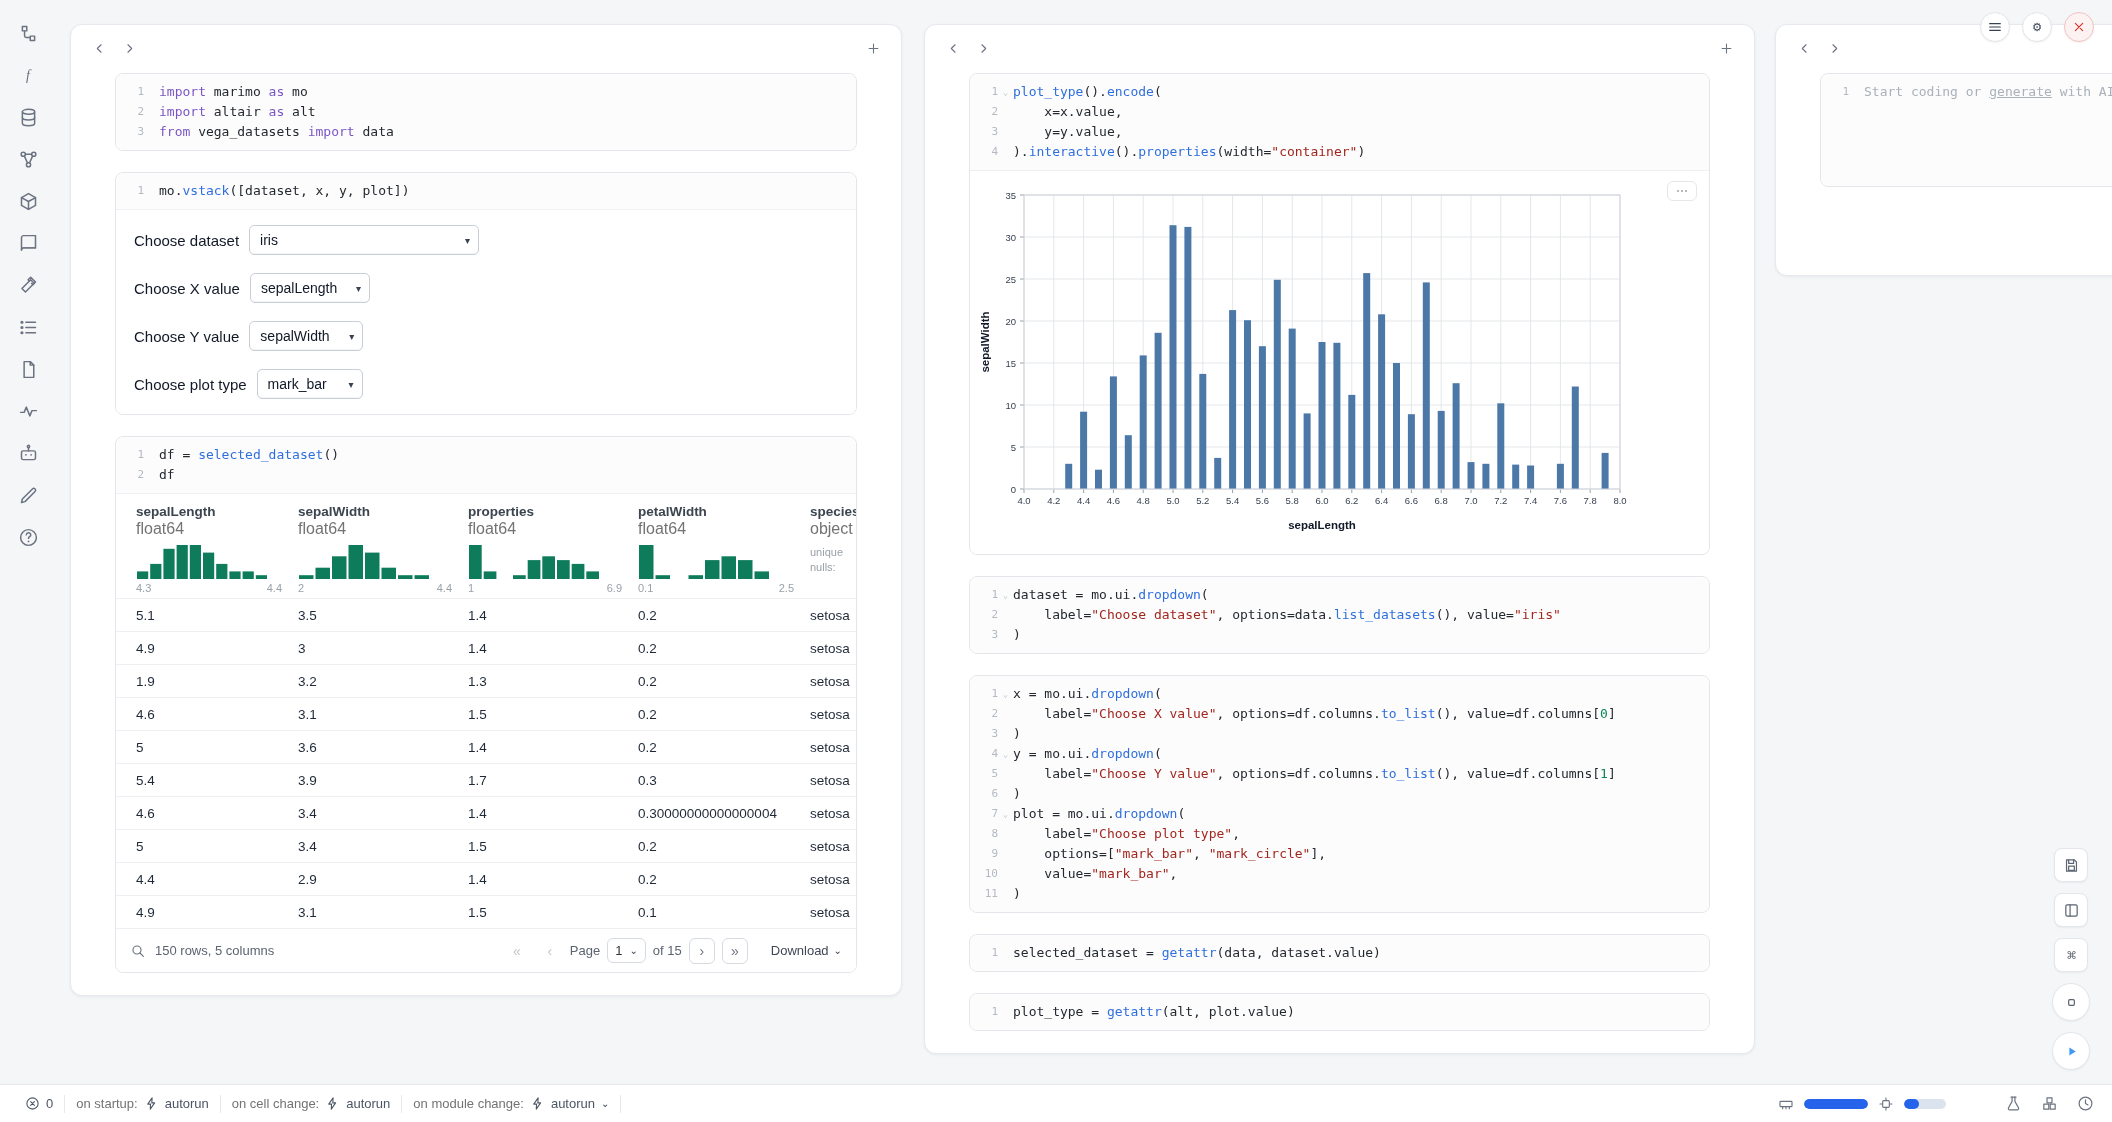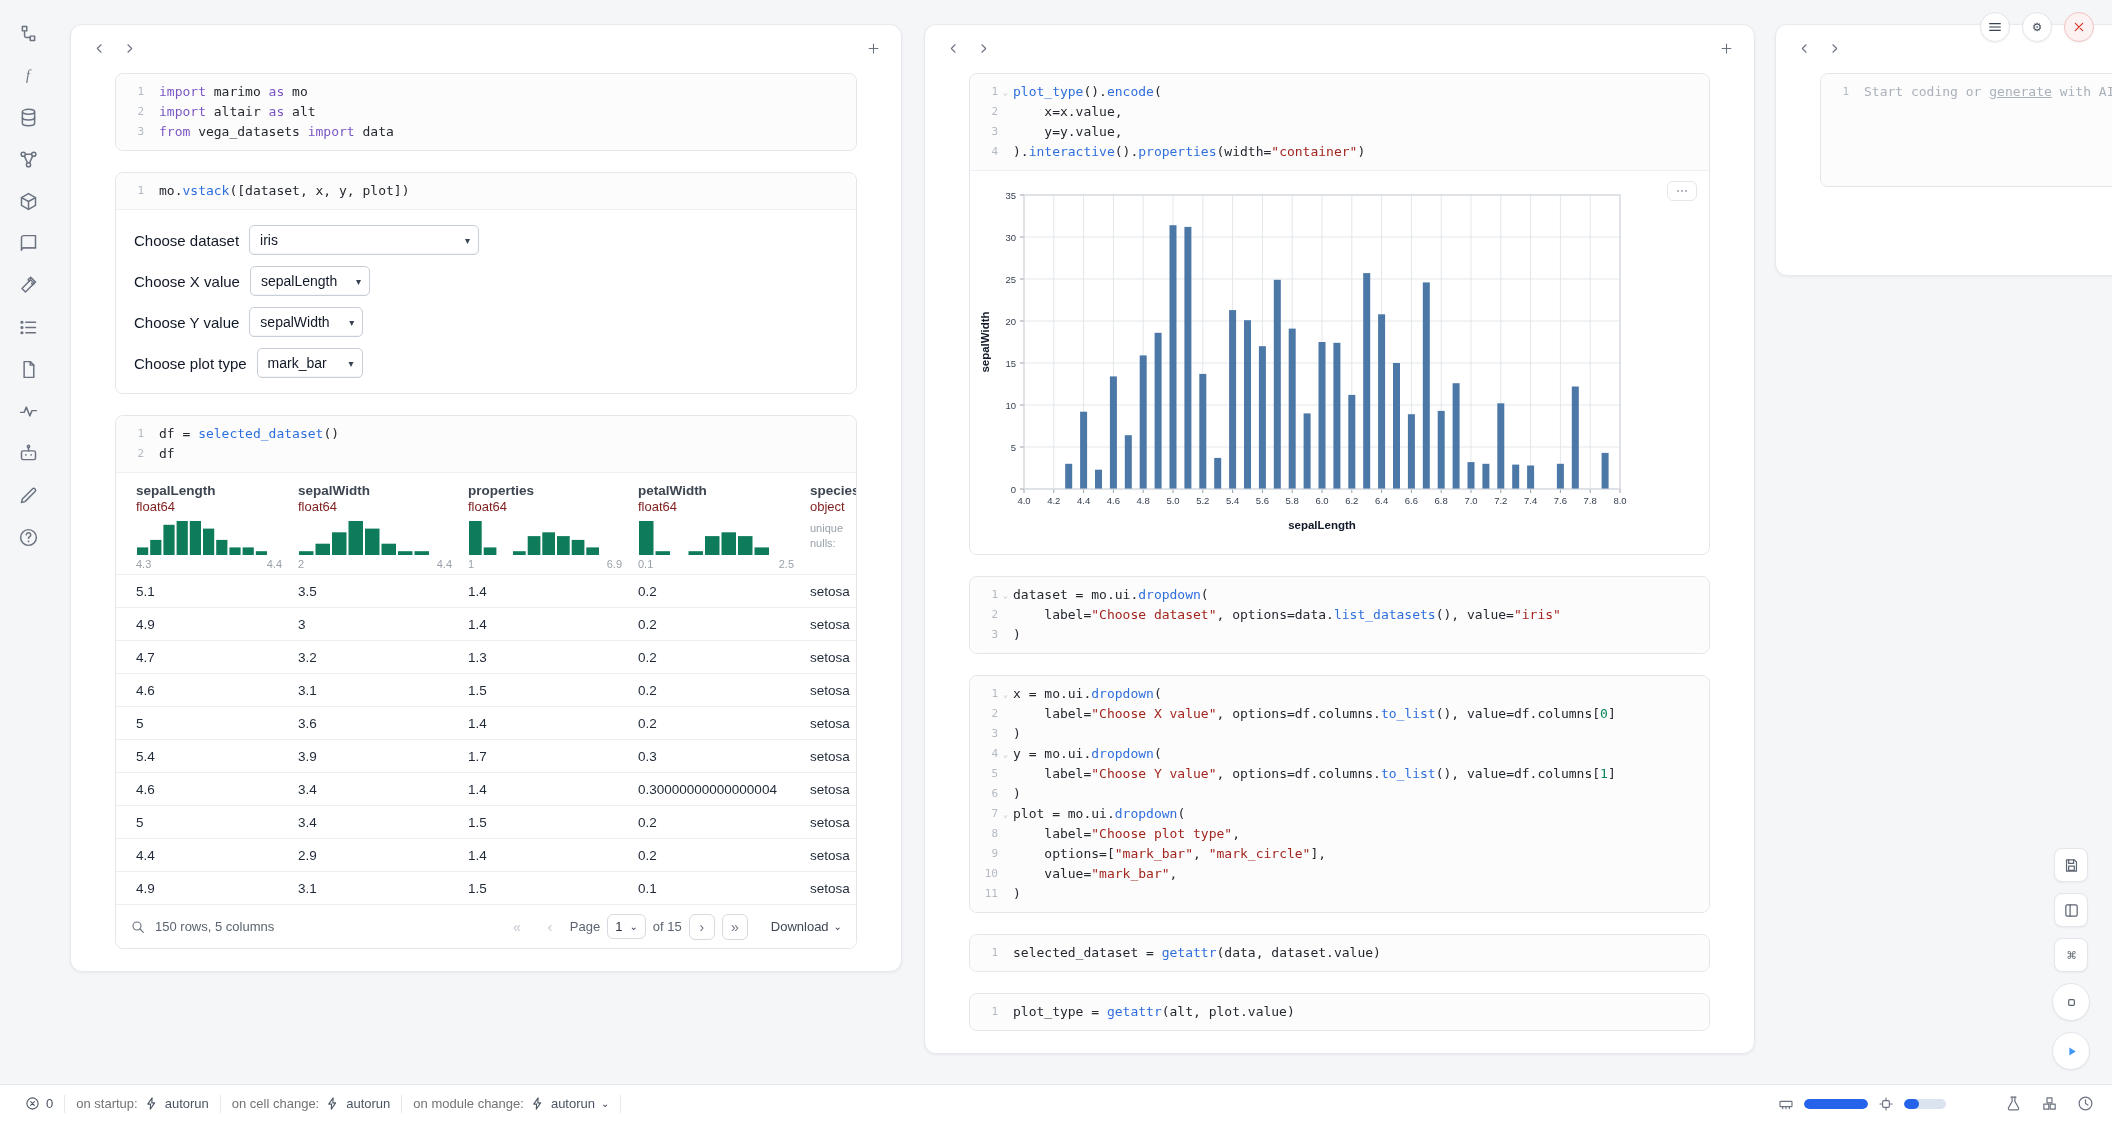--- a/index.html
+++ b/index.html
@@ -36,36 +36,36 @@
 .cl{display:flex}
 .ln{width:24px;text-align:right;color:#b3bac2;font-size:11px;line-height:20px;flex:none}
 .fold{width:15px;text-align:center;color:#c3c9cf;font-size:9px;line-height:20px;flex:none}
 .cd{white-space:pre;color:#24292f}
 .cd .k{color:var(--kw)} .cd .s{color:var(--str)} .cd .f{color:var(--fn)} .cd .n{color:var(--num)}
 .cd.ph{color:#a9b1ba}
 .ph-link{text-decoration:underline;cursor:pointer;color:#a9b1ba}
 .out{border-top:1px solid #eef0f3;background:#fff}
 
 
-.controls{padding:15px 18px;display:flex;flex-direction:column;gap:11px}
+.controls{padding:15px 18px;display:flex;flex-direction:column;gap:18px}
 .ctl{display:flex;align-items:center;gap:10px;font-size:15px;color:#111827}
 .select{height:30px;border:1px solid #c7ced6;border-radius:5px;background:#fff;display:flex;align-items:center;justify-content:space-between;padding:0 8px 0 10px;font-size:14px;color:#111827;cursor:pointer;box-shadow:inset 0 -1px 1px rgba(0,0,0,.04)}
 .select .car,.car{font-size:10px;color:#374151}
 
 
 .chart-wrap{position:relative;padding:12px 14px 14px 8px}
 .chart-menu{position:absolute;top:10px;right:12px;border:1px solid #e5e7eb;border-radius:6px;padding:1px 6px;color:#9ca3af;background:#fff;cursor:pointer;display:flex;align-items:center}
 .chart-menu .ic{width:16px;height:16px}
 
 
 .dt{width:100%;overflow:hidden}
 .dt-headrow{display:flex;padding:10px 0 4px 12px}
 .dt-h{flex:none;padding:0 8px;overflow:hidden}
 .dt-name{font-size:13.5px;font-weight:600;color:#3c4550;white-space:nowrap}
-.dt-type{font-size:13px;color:#7f1d1d;margin-top:1px}
+.dt-type{font-size:16px;color:#737373;margin-top:1px}
 .dt-hist{margin-top:7px;display:block}
 .dt-range{display:flex;justify-content:space-between;font-size:11px;color:#9aa1a9;margin-top:3px}
 .dt-extra{font-size:11px;color:#9aa1a9;margin-top:7px;line-height:15px}
 .dt-row{display:flex;border-top:1px solid #edeff2;height:33px;align-items:center;padding-left:12px}
 .dt-c{flex:none;padding:0 8px;font-size:13.5px;color:#1f2937;white-space:nowrap;overflow:hidden}
 .dt-foot{display:flex;align-items:center;border-top:1px solid #edeff2;height:44px;padding:0 14px;gap:9px;font-size:13px;color:#5b6470}
 .dt-pages{margin-left:auto;display:flex;align-items:center;gap:7px}
 .pg-btn{width:26px;height:26px;border-radius:6px;display:flex;align-items:center;justify-content:center;color:#6b7280;font-size:14px;cursor:pointer}
 .pg-btn.boxed{border:1px solid #d6dbe1}
 .pg-btn.dim{color:#c0c6cd}
@@ -384,21 +384,21 @@
                 <div class="dt-c" style="width:140px">setosa</div>
               </div>
               <div class="dt-row">
                 <div class="dt-c" style="width:162px">4.9</div>
                 <div class="dt-c" style="width:170px">3</div>
                 <div class="dt-c" style="width:170px">1.4</div>
                 <div class="dt-c" style="width:172px">0.2</div>
                 <div class="dt-c" style="width:140px">setosa</div>
               </div>
               <div class="dt-row">
-                <div class="dt-c" style="width:162px">4.7</div>
+                <div class="dt-c" style="width:162px">1.9</div>
                 <div class="dt-c" style="width:170px">3.2</div>
                 <div class="dt-c" style="width:170px">1.3</div>
                 <div class="dt-c" style="width:172px">0.2</div>
                 <div class="dt-c" style="width:140px">setosa</div>
               </div>
               <div class="dt-row">
                 <div class="dt-c" style="width:162px">4.6</div>
                 <div class="dt-c" style="width:170px">3.1</div>
                 <div class="dt-c" style="width:170px">1.5</div>
                 <div class="dt-c" style="width:172px">0.2</div>

